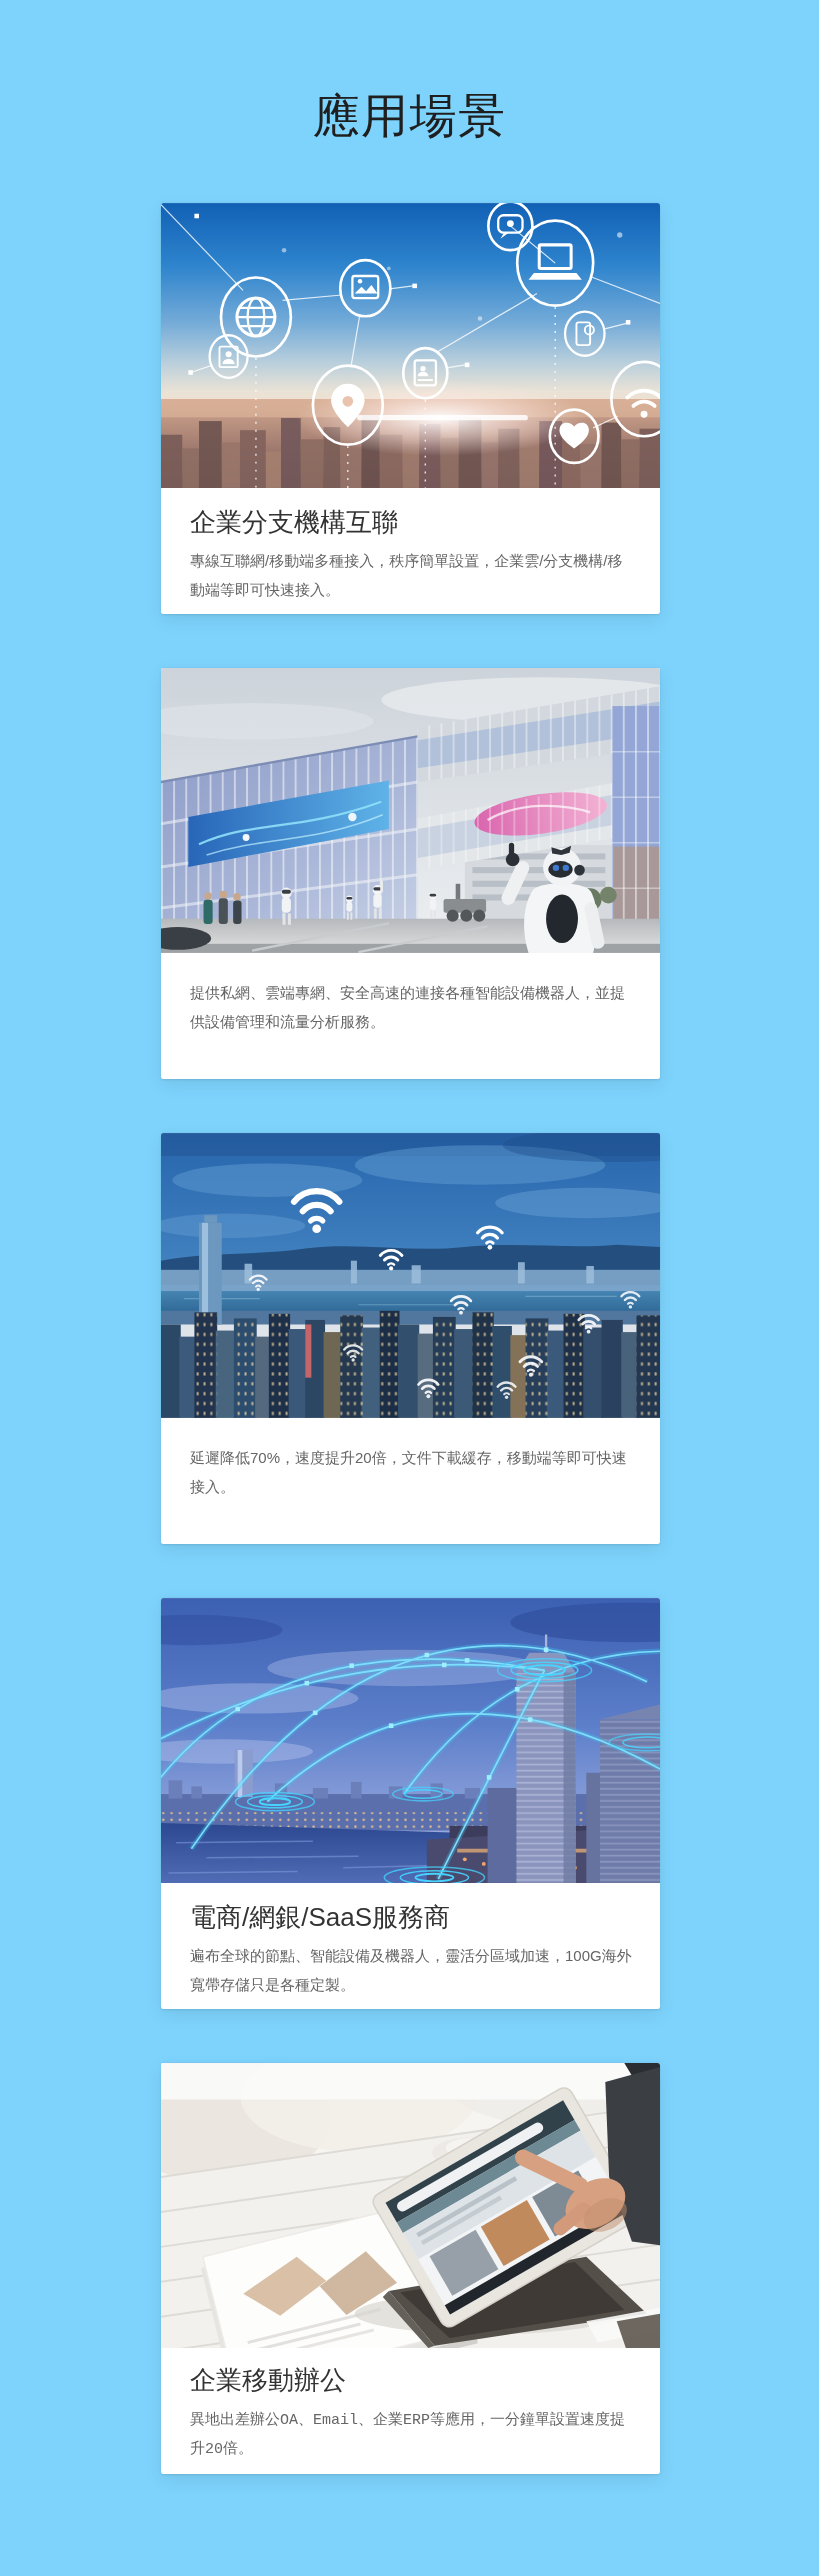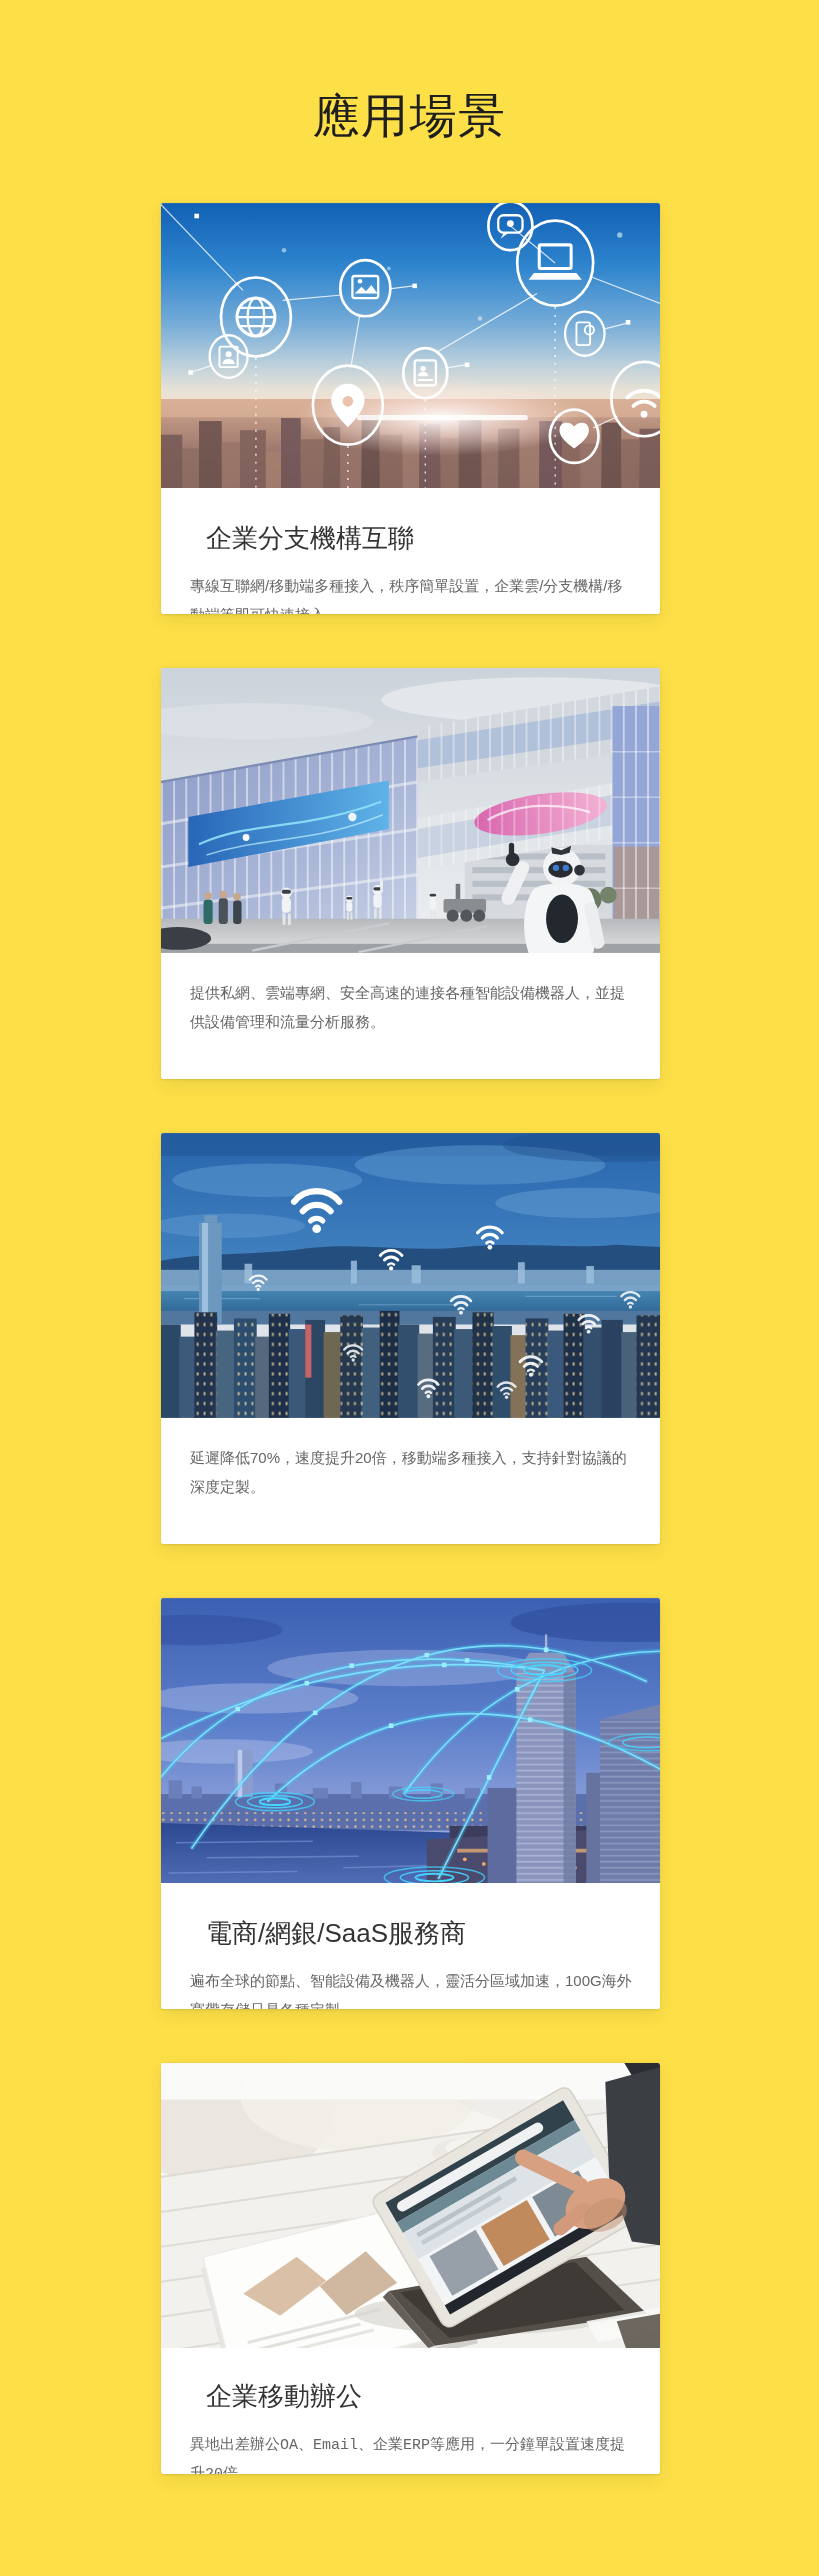--- a/index.html
+++ b/index.html
@@ -1,27 +1,27 @@
 <!DOCTYPE html>
 <html style="font-size:12px"><head>
 <meta charset="utf-8">
 <style>
   html,body{margin:0;padding:0;background:#ffffff;}
   body{width:819px;height:2576px;font-family:"Liberation Sans","DejaVu Sans",sans-serif;-webkit-font-smoothing:antialiased;}
-  .page{position:relative;width:819px;height:2576px;background:#fde047;overflow:hidden;}
+  .page{position:relative;width:819px;height:2576px;background:#7dd3fc;overflow:hidden;}
   .page-title{position:absolute;top:88px;left:0;width:819px;text-align:center;margin:0;
     font-size:47px;line-height:56px;font-weight:500;color:#1f1f1f;letter-spacing:1.5px;}
   .cards{position:absolute;top:203px;left:161px;width:499px;}
   .card{width:499px;height:411px;background:#fff;border-radius:2.3px;overflow:hidden;margin-bottom:54px;
     box-shadow:0 0.8px 2.3px rgba(0,0,0,.10),0 6px 18px rgba(0,0,0,.08);}
   .card:last-child{margin-bottom:0;font-family:Liberation Mono, monospace;}
   .card-image{width:499px;height:285px;display:block;background:#dfe4ea;}
   .card-image svg{display:block;}
   .card-body{padding:18px 29px 0 29px;}
-  .card-title{margin:16px;font-size:26px;line-height:33px;font-weight:400;color:#333333;}
+  .card-title{margin:0;font-size:26px;line-height:33px;font-weight:400;color:#333333;}
   .card-desc{margin:6.8px 0 0 0;font-size:15px;line-height:29px;color:#666666;width:444px;}
 </style>
 </head>
 <body>
 
 <div class="page">
   <h1 class="page-title">應用場景</h1>
 
   <div class="cards">
 
@@ -435,21 +435,21 @@
             <use href="#w3" transform="translate(563,245) scale(0.5)" opacity="0.9"></use>
             <use href="#w3" transform="translate(618,214) scale(0.45)" opacity="0.85"></use>
             <use href="#w3" transform="translate(487,300) scale(0.55)" opacity="0.9"></use>
             <use href="#w3" transform="translate(253,284) scale(0.45)" opacity="0.85"></use>
             <use href="#w3" transform="translate(352,330) scale(0.5)" opacity="0.9"></use>
             <use href="#w3" transform="translate(455,333) scale(0.45)" opacity="0.85"></use>
           </g>
         </svg>
       </div>
       <div class="card-body">
-        <p class="card-desc">延遲降低70%，速度提升20倍，移動端多種接入，支持針對協議的深度定製。</p>
+        <p class="card-desc">延遲降低70%，速度提升20倍，文件下載緩存，移動端等即可快速接入。</p>
       </div>
     </article>
 
     <article class="card">
       <div class="card-image">
         <svg width="499" height="285" viewBox="0 0 657 375" xmlns="http://www.w3.org/2000/svg">
           <defs>
             <linearGradient id="g4sky" x1="0" y1="0" x2="0" y2="1">
               <stop offset="0" stop-color="#3c60b2"></stop>
                 <stop offset="0.45" stop-color="#5d7fca"></stop>

